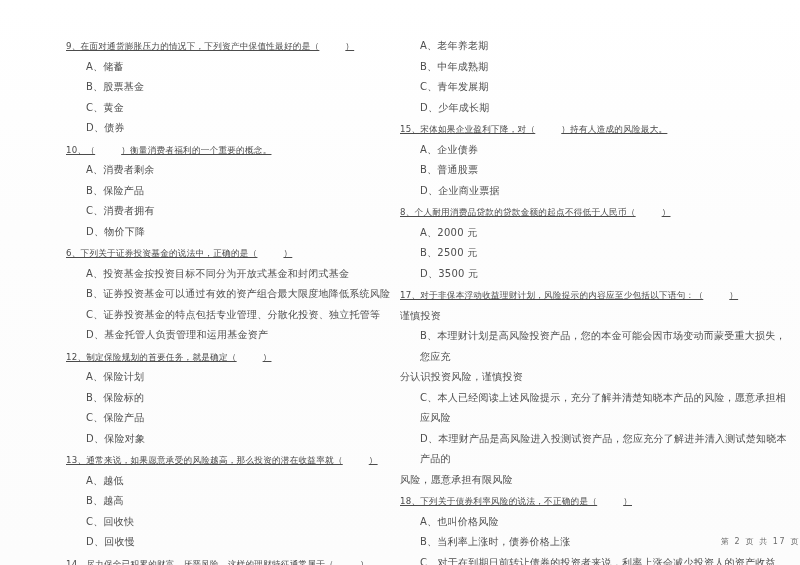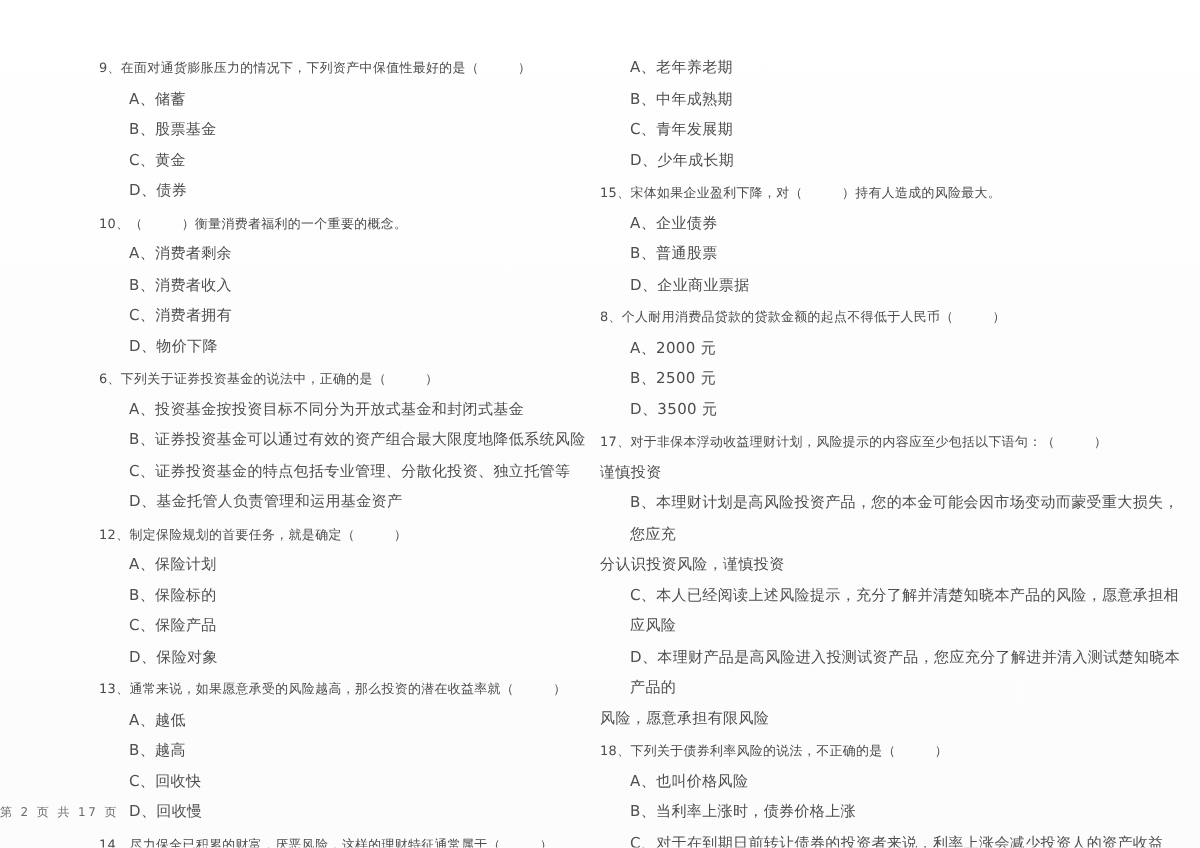--- a/index.html
+++ b/index.html
@@ -38,20 +38,21 @@
 
   .q {
     margin: 0 0 1px 0;
   }
   .q-stem {
     font-size: 8.6px;
     line-height: 20.5px;
     letter-spacing: 0.25px;
     color: #4b4b4b;
     white-space: nowrap;
+    text-decoration: underline;
   }
   .opt {
     font-size: 10px;
     line-height: 20.5px;
     letter-spacing: 0.25px;
     color: #4e4e4e;
     padding-left: 20px;
     white-space: nowrap;
   }
   .opt.wrap {
@@ -66,21 +67,21 @@
   .gap { display: inline-block; width: 26px; }
 
   
   .orphan-opts { margin-top: 0; }
 
   .footer {
     position: absolute;
     left: 0;
     right: 0;
     bottom: 18px;
-    text-align: left;
+    text-align: right;
     font-size: 8px;
     letter-spacing: 1.6px;
     color: #6b6b6b;
   }
 </style>
 </head>
 <body>
 
 <div class="page">
 
@@ -92,21 +93,21 @@
         <div class="q-stem"><span>9、在面对通货膨胀压力的情况下，下列资产中保值性最好的是（</span><span class="gap"></span><span>）</span></div>
         <div class="opt">A、储蓄</div>
         <div class="opt">B、股票基金</div>
         <div class="opt">C、黄金</div>
         <div class="opt">D、债券</div>
       </div>
 
       <div class="q">
         <div class="q-stem"><span>10、（</span><span class="gap"></span><span>）衡量消费者福利的一个重要的概念。</span></div>
         <div class="opt">A、消费者剩余</div>
-        <div class="opt">B、消费者收入</div>
+        <div class="opt">B、保险产品</div>
         <div class="opt">C、消费者拥有</div>
         <div class="opt">D、物价下降</div>
       </div>
 
       <div class="q">
         <div class="q-stem"><span>6、下列关于证券投资基金的说法中，正确的是（</span><span class="gap"></span><span>）</span></div>
         <div class="opt">A、投资基金按投资目标不同分为开放式基金和封闭式基金</div>
         <div class="opt">B、证券投资基金可以通过有效的资产组合最大限度地降低系统风险</div>
         <div class="opt">C、证券投资基金的特点包括专业管理、分散化投资、独立托管等</div>
         <div class="opt">D、基金托管人负责管理和运用基金资产</div>

